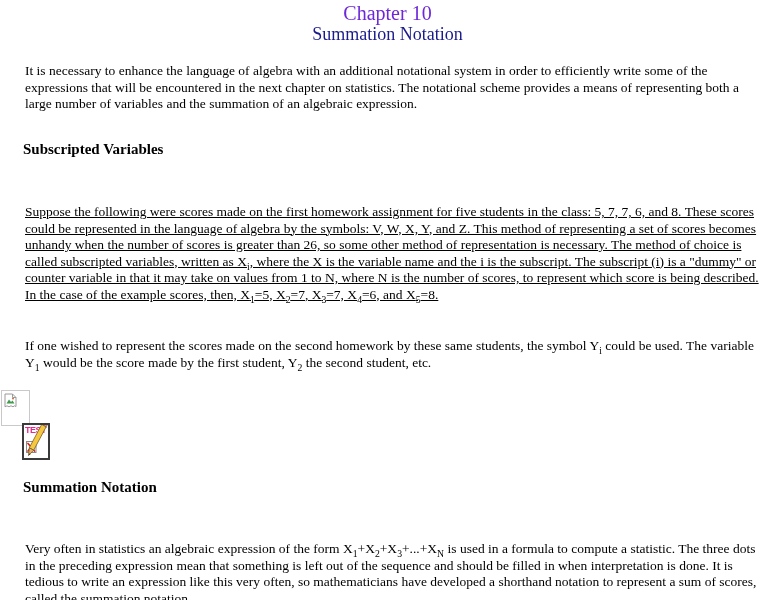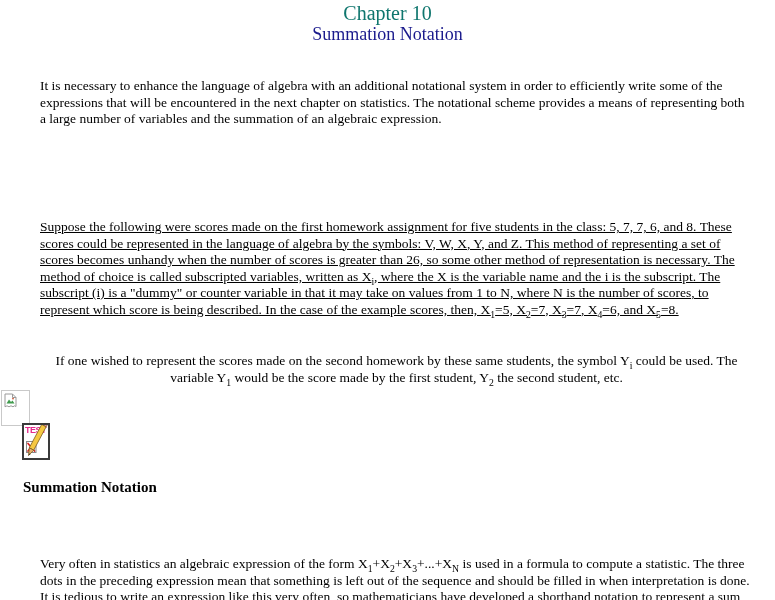--- a/index.html
+++ b/index.html
@@ -14,39 +14,39 @@
   }
   .title-block {
     position: absolute;
     top: 3px; left: 0;
     width: 100%;
     text-align: center;
   }
   .chapter-title {
     font-size: 20px;
     line-height: 21px;
-    color: #0f766e;
+    color: #6d28d9;
   }
   .chapter-subtitle {
     font-size: 18px;
     line-height: 20px;
     color: #1a1a8c;
   }
   .body-text {
     position: absolute;
     left: 24px;
     right: 6px;
-    margin: 16px;
+    margin: 1px;
     font-size: 13.5px;
     line-height: 16.5px;
   }
   .body-text sub { font-size: 0.72em; line-height: 0; }
   .pos-intro { top: 62px; }
   .pos-p2 { top: 203px; text-decoration: underline; }
-  .pos-p3 { top: 337px; text-align: center; }
+  .pos-p3 { top: 337px; }
   .pos-p4 { top: 540px; }
   .section-heading {
     position: absolute;
     left: 23px;
     margin: 0;
     font-weight: bold;
     font-size: 15px;
     line-height: 18px;
     font-family: "Liberation Serif", serif;
   }
@@ -88,20 +88,21 @@
 
 <div class="page">
 
   <div class="title-block">
     <div class="chapter-title">Chapter 10</div>
     <div class="chapter-subtitle">Summation Notation</div>
   </div>
 
   <p class="body-text pos-intro">It is necessary to enhance the language of algebra with an additional notational system in order to efficiently write some of the expressions that will be encountered in the next chapter on statistics. The notational scheme provides a means of representing both a large number of variables and the summation of an algebraic expression.</p>
 
+  <h3 class="section-heading pos-h1">Subscripted Variables</h3>
 
   <p class="body-text pos-p2">Suppose the following were scores made on the first homework assignment for five students in the class: 5, 7, 7, 6, and 8. These scores could be represented in the language of algebra by the symbols: V, W, X, Y, and Z. This method of representing a set of scores becomes unhandy when the number of scores is greater than 26, so some other method of representation is necessary. The method of choice is called subscripted variables, written as X<sub>i</sub>, where the X is the variable name and the i is the subscript. The subscript (i) is a "dummy" or counter variable in that it may take on values from 1 to N, where N is the number of scores, to represent which score is being described. In the case of the example scores, then, X<sub>1</sub>=5, X<sub>2</sub>=7, X<sub>3</sub>=7, X<sub>4</sub>=6, and X<sub>5</sub>=8.</p>
 
   <p class="body-text pos-p3">If one wished to represent the scores made on the second homework by these same students, the symbol Y<sub>i</sub> could be used. The variable Y<sub>1</sub> would be the score made by the first student, Y<sub>2</sub> the second student, etc.</p>
 
   <div class="broken-img">
     <svg width="13" height="15" viewBox="0 0 13 15">
       <path d="M1 1 H8.5 L12 4.5 V13.5 L10.5 12.8 L9 13.8 L7 12.8 L5 13.8 L3 12.8 L1 13.8 Z" fill="#ffffff" stroke="#9a9a9a" stroke-width="1"></path>
       <path d="M8.5 1 V4.5 H12" fill="none" stroke="#9a9a9a" stroke-width="1"></path>
       <polygon points="2.5,10.5 5,6.5 7,9 8.5,7.5 10.5,10.5" fill="#3f9b4d"></polygon>

